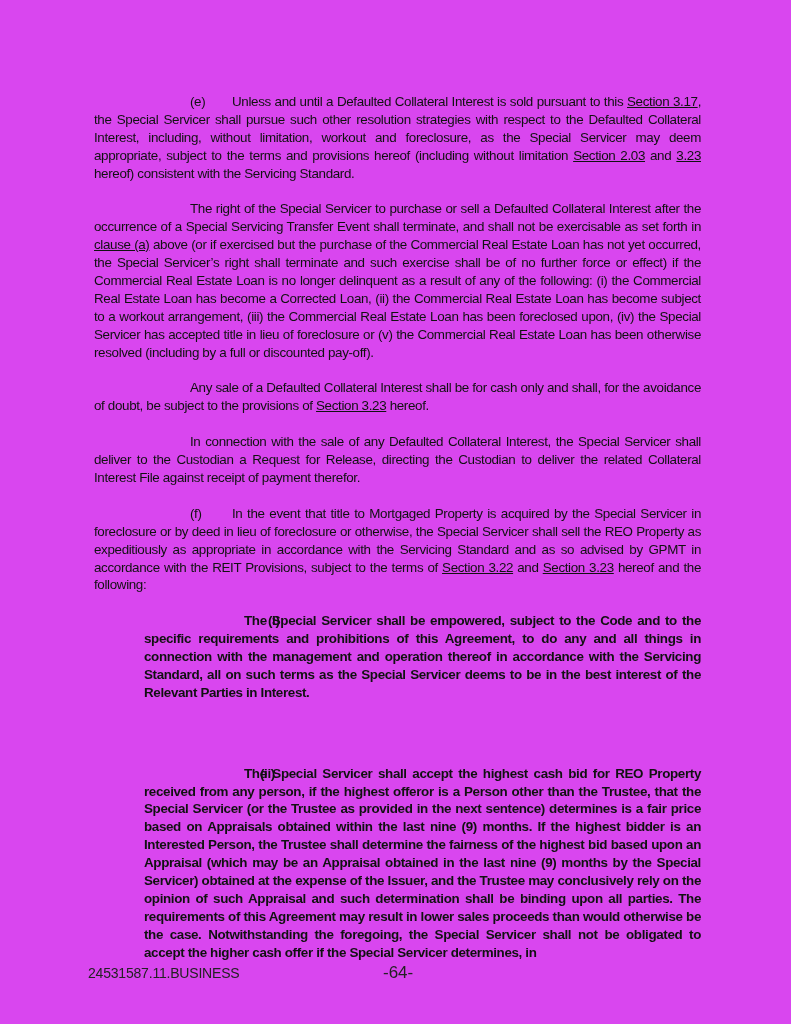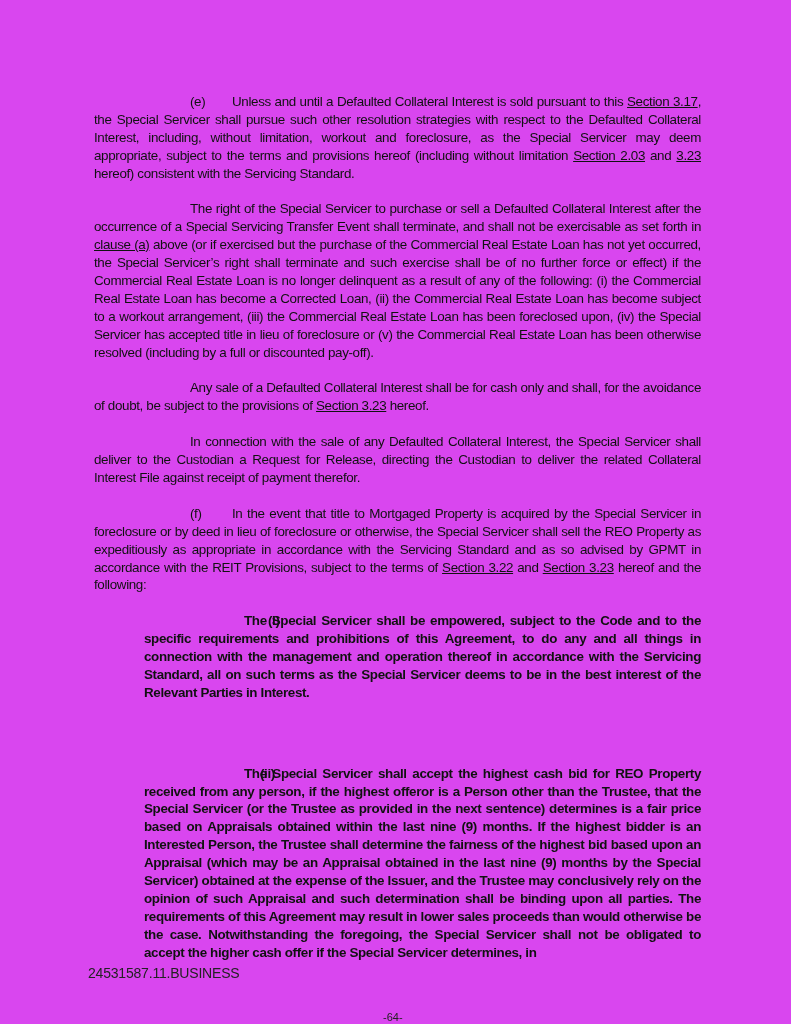--- a/index.html
+++ b/index.html
@@ -20,22 +20,22 @@
     }
     .sub .num { display: inline-block; width: 38px; }
     .sub.ii { text-indent: 58px; }
     .sub.ii .num { width: 42px; margin-top: 45px; }
     .ref { text-decoration: underline; }
     .footer-id {
       position: absolute; left: 88px; top: 965px; font-family: "Liberation Sans", sans-serif;
       font-size: 14px; color: #222; letter-spacing: -0.2px;
     }
     .footer-page {
-      position: absolute; left: 383px; top: 1011px; font-family: "Liberation Sans", sans-serif;
-      font-size: 11px; color: #222;
+      position: absolute; left: 383px; top: 963px; font-family: "Liberation Sans", sans-serif;
+      font-size: 17px; color: #222;
     }
   </style>
 </head>
 <body>
 
 <div class="page">
   <div class="body-text">
 
     <p class="para lettered"><span class="num">(e)</span><span>Unless and until a Defaulted Collateral Interest is sold pursuant to this </span><span class="ref">Section 3.17</span><span>, the Special Servicer shall pursue such other resolution strategies with respect to the Defaulted Collateral Interest, including, without limitation, workout and foreclosure, as the Special Servicer may deem appropriate, subject to the terms and provisions hereof (including without limitation </span><span class="ref">Section 2.03</span><span> and </span><span class="ref">3.23</span><span> hereof) consistent with the Servicing Standard.</span></p>
 

